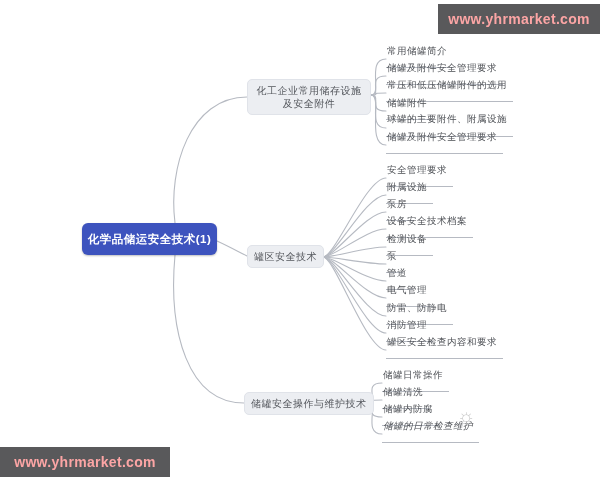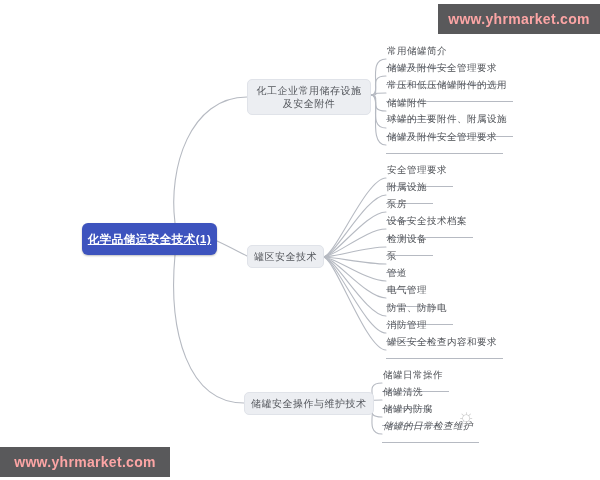--- a/index.html
+++ b/index.html
@@ -7,21 +7,21 @@
     position:relative;width:600px;height:480px;background:#ffffff;overflow:hidden;
     font-family:"Liberation Sans","DejaVu Sans",sans-serif;
   }
   #connectors{position:absolute;left:0;top:0;width:600px;height:480px;z-index:1;}
   #connectors path{stroke:#b6bac2;stroke-width:1.1;fill:none;stroke-linecap:round;}
 
   .root-node{
     position:absolute;left:82px;top:223px;width:135px;height:32px;z-index:2;
     background:#3d53be;border-radius:6px;color:#ffffff;
     font-size:11.5px;font-weight:bold;line-height:32px;text-align:center;
-    box-shadow:0 1px 2px rgba(0,0,0,0.25);letter-spacing:0.5px;white-space:nowrap;text-decoration:underline;
+    box-shadow:0 1px 2px rgba(0,0,0,0.25);letter-spacing:0.5px;white-space:nowrap;
   }
   .branch-node{
     position:absolute;z-index:2;background:#eceef2;border:1px solid #e0e3e9;
     border-radius:5px;color:#54575d;font-size:10px;line-height:13px;
     padding:4px 6px;box-sizing:border-box;letter-spacing:0.5px;
   }
   .b1{left:247px;top:79px;width:124px;text-align:center;}
   .b2{left:247px;top:245px;white-space:nowrap;}
   .b3{left:244px;top:392px;white-space:nowrap;}
 

